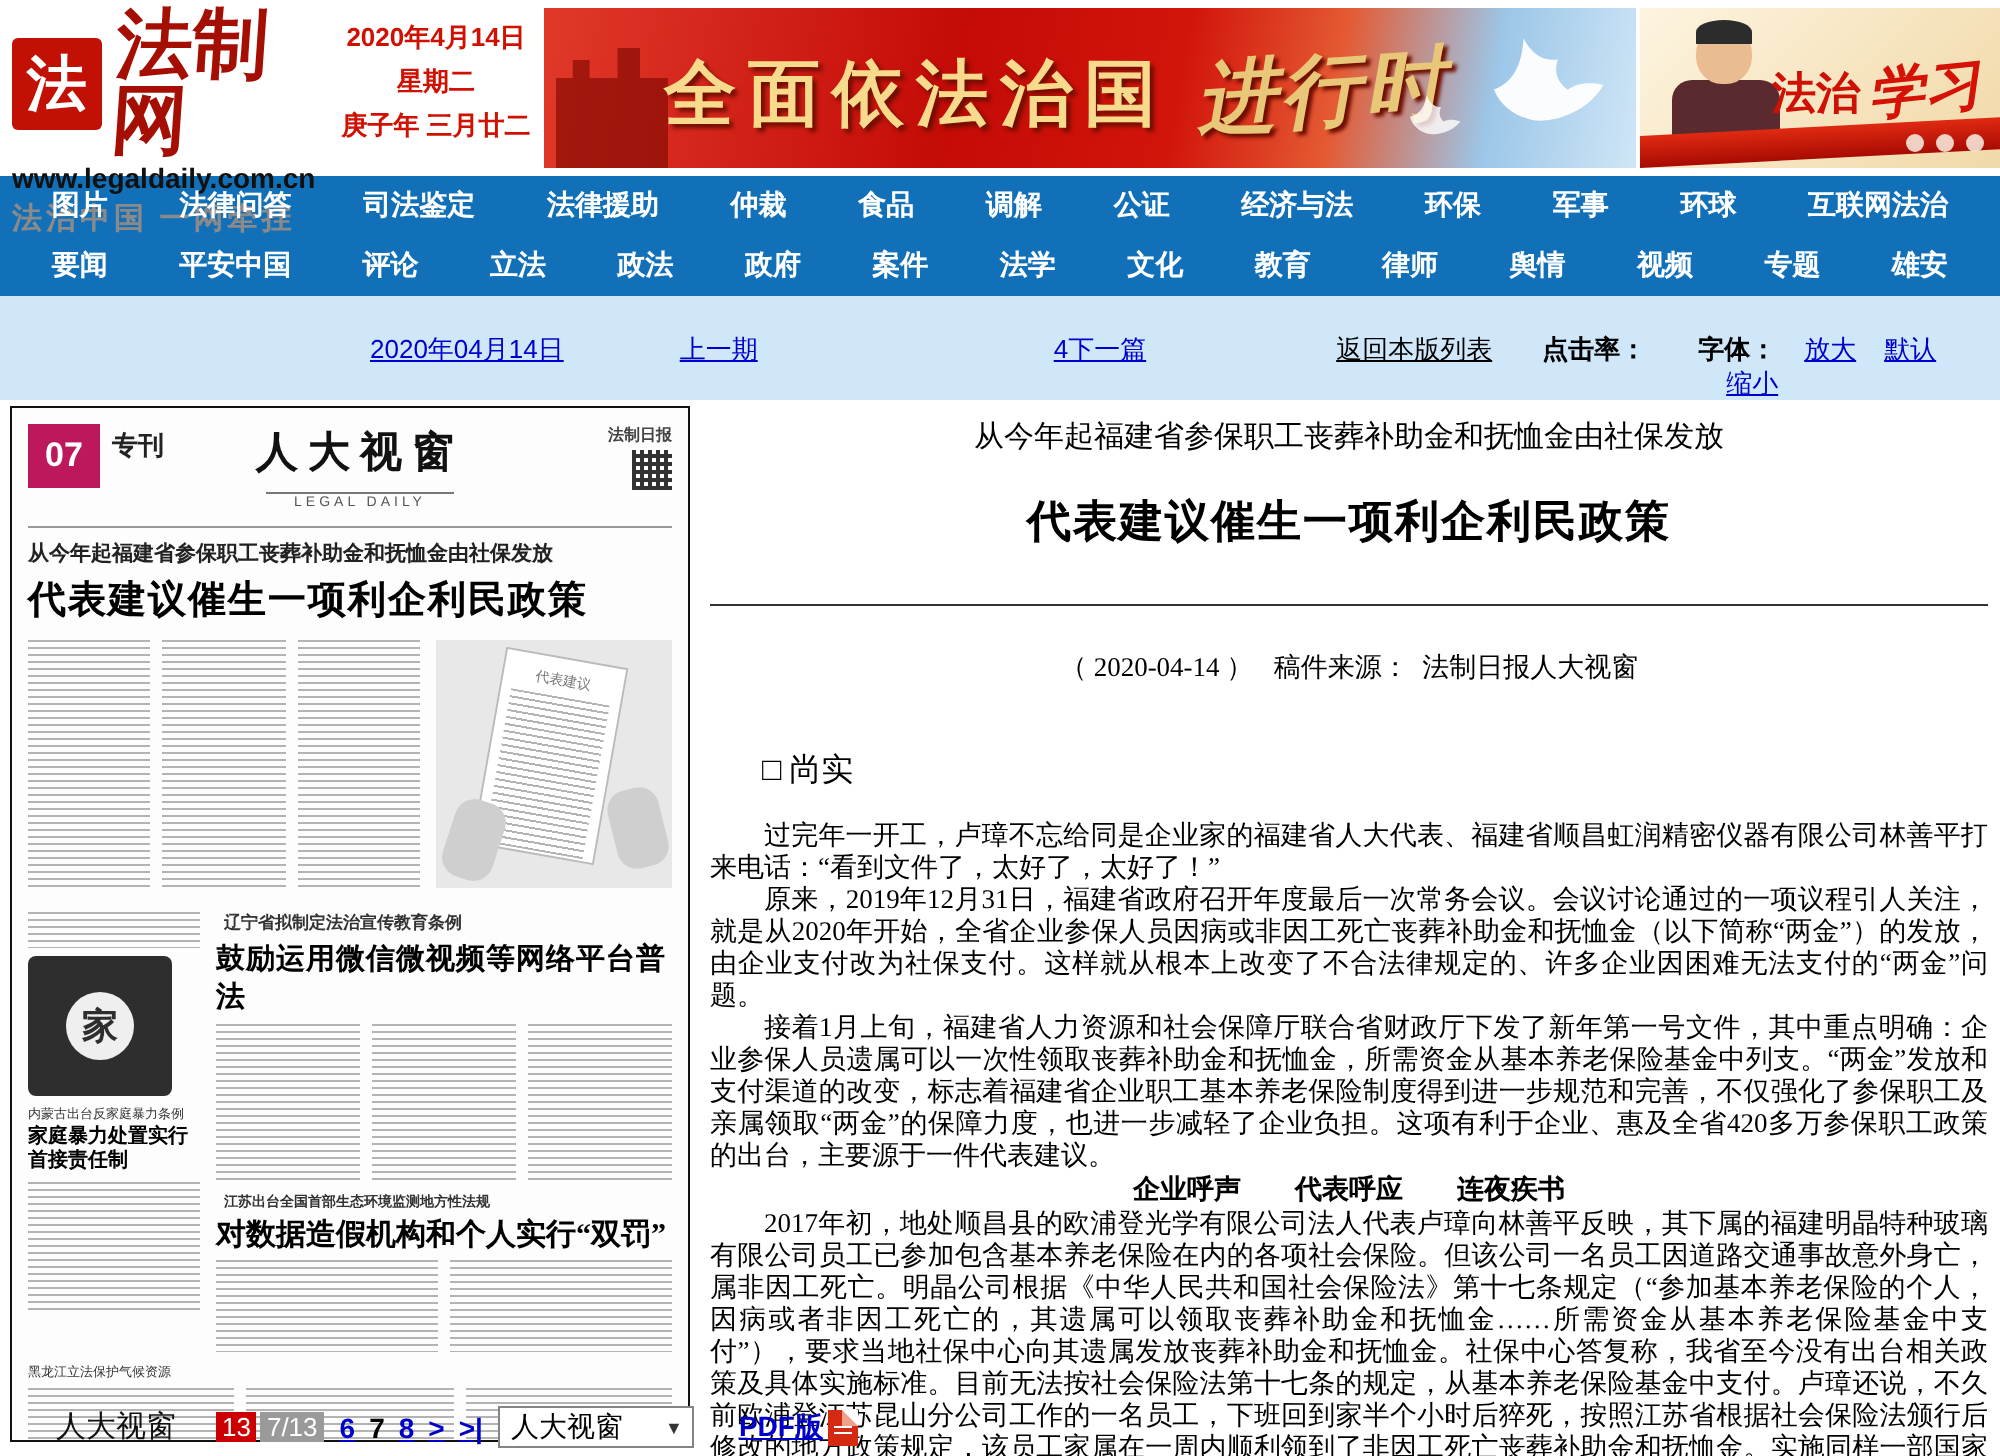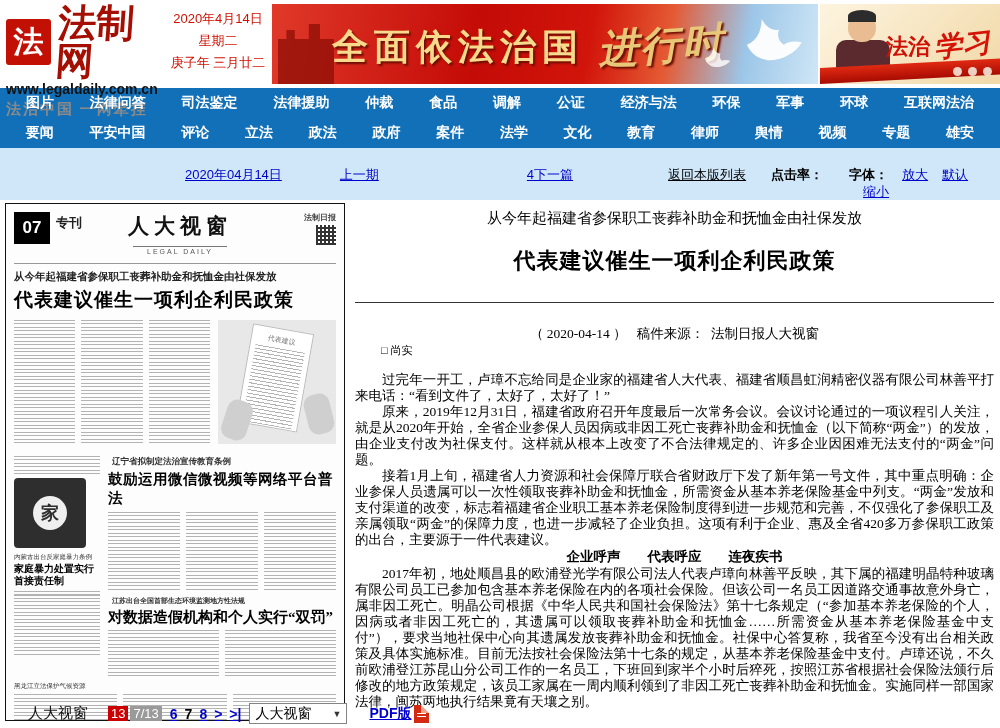--- a/index.html
+++ b/index.html
@@ -9,21 +9,21 @@
   
   .header { display:flex; height:88px; background:#fff; }
   .logo-block { width:168px; padding:4px 0 0 6px; }
   .logo-top { display:flex; align-items:center; }
   .seal { width:46px; height:46px; background:#c21104; color:#fff; font-family:"Liberation Serif",serif;
           font-size:30px; font-weight:bold; display:flex; align-items:center; justify-content:center; border-radius:3px; }
   .logo-cn { font-family:"Liberation Serif",serif; font-weight:bold; font-size:38px; color:#a50f03;
              margin-left:6px; transform:skewX(-4deg); line-height:1; }
   .logo-url { font-weight:bold; font-size:14px; color:#111; margin-top:1px; }
   .logo-slogan { font-family:"Liberation Serif",serif; font-weight:bold; font-size:15px; color:#8a8a8a; letter-spacing:2px; margin-top:3px; }
-  .date-block { width:100px; padding-top:8px; text-align:center; color:#d01000; font-size:13px; font-weight:normal; line-height:22px; }
+  .date-block { width:100px; padding-top:8px; text-align:center; color:#d01000; font-size:13px; font-weight:bold; line-height:22px; }
   .banner { position:relative; flex:1; margin:4px 2px 4px 4px; overflow:hidden;
             background:linear-gradient(100deg,#e0392a 0%,#c40b06 38%,#d2150b 58%,#e45a33 72%,#9cc6e8 86%,#cfe6f6 100%); }
   .banner-castle { position:absolute; left:6px; bottom:0; width:56px; height:60px; background:#8d0f06; opacity:.75;
             clip-path:polygon(0 100%,0 25%,15% 25%,15% 10%,30% 10%,30% 25%,55% 25%,55% 0,75% 0,75% 25%,100% 25%,100% 100%); }
   .banner-text { position:absolute; left:60px; top:14px; white-space:nowrap; }
   .banner-main { font-size:36px; font-weight:bold; color:#f8da8c; letter-spacing:6px;
                  text-shadow:2px 2px 2px #6d0e00; font-family:"Liberation Serif",serif; }
   .banner-accent { font-size:40px; font-weight:bold; font-style:italic; color:#e8c878; letter-spacing:2px;
                  text-shadow:2px 2px 2px #6d0e00; font-family:"Liberation Serif",serif; display:inline-block; transform:rotate(-4deg); margin-left:10px; }
   .dove { position:absolute; fill:#ffffff; opacity:.95; }
@@ -59,21 +59,21 @@
   .sn-fonts { margin-left:26px; width:178px; line-height:17px; }
   .sn-fonts .lbl { color:#000; font-weight:bold; }
   .sn-fonts a { margin-left:14px; }
 
   
   .content { display:flex; margin-top:3px; }
   
   .paper { width:340px; height:518px; margin-left:5px; border:1px solid #111; background:#fdfdfd;
            padding:8px 8px 4px 8px; overflow:hidden; color:#333; }
   .mast { display:flex; align-items:flex-start; }
-  .pageno { width:36px; height:32px; background:#000000; color:#fff; font-size:17px; font-weight:bold;
+  .pageno { width:36px; height:32px; background:#be185d; color:#fff; font-size:17px; font-weight:bold;
             display:flex; align-items:center; justify-content:center; }
   .ptype { font-size:13px; font-weight:bold; color:#222; margin:2px 0 0 6px; }
   .mast-mid { flex:1; text-align:center; }
   .mast-title { font-size:21px; font-weight:bold; letter-spacing:5px; color:#111; font-family:"Liberation Serif",serif; }
   .mast-en { font-size:7px; letter-spacing:2px; color:#555; border-top:1px solid #777; display:inline-block; padding:1px 14px 0; margin-top:1px; }
   .mast-right { width:58px; text-align:right; }
   .paper-mark { font-size:8px; font-weight:bold; color:#444; font-family:"Liberation Serif",serif; }
   .qr { width:20px; height:20px; margin:2px 0 0 auto;
         background-image:repeating-linear-gradient(0deg,#333 0 2px,transparent 2px 4px),
                          repeating-linear-gradient(90deg,#333 0 2px,transparent 2px 4px); background-color:#fff; }
@@ -108,21 +108,21 @@
   .art3-title { font-size:15px; font-weight:bold; color:#000; margin-top:2px; font-family:"Liberation Serif",serif; }
   .art4-title { font-size:11px; font-weight:bold; color:#000; margin-top:1px; font-family:"Liberation Serif",serif; }
 
   
   .article { flex:1; margin:0 6px 0 10px; height:540px; overflow:hidden;
              font-family:"Liberation Serif","DejaVu Serif",serif; color:#000; }
   .a-kicker { text-align:center; font-size:15px; margin-top:6px; }
   .a-title { text-align:center; font-size:22px; font-weight:bold; margin-top:18px; letter-spacing:1px; }
   .a-rule { border-top:1px solid #333; margin-top:26px; }
   .a-meta { text-align:center; font-size:13.5px; margin-top:22px; }
-  .a-author { font-size:11px; padding-left:26px; }
+  .a-author { font-size:16px; margin-top:32px; padding-left:26px; }
   .a-body { margin-top:14px; font-size:13.5px; line-height:16px; text-align:justify; }
   .a-body p { text-indent:2em; }
   .a-sub { text-align:center; font-weight:bold; font-size:13.5px; line-height:18px; }
 
   
   .footer { position:absolute; left:28px; bottom:4px; display:flex; align-items:center; white-space:nowrap; font-size:14px; }
   .f-section { font-size:15px; color:#111; }
   .badge-red { background:#cc0000; color:#fff; padding:0 3px; font-size:13px; margin-left:20px; }
   .badge-gray { background:#9a9a9a; color:#fff; padding:0 3px; font-size:13px; margin-left:2px; }
   .f-pages { margin-left:8px; display:flex; gap:7px; font-weight:bold; }

